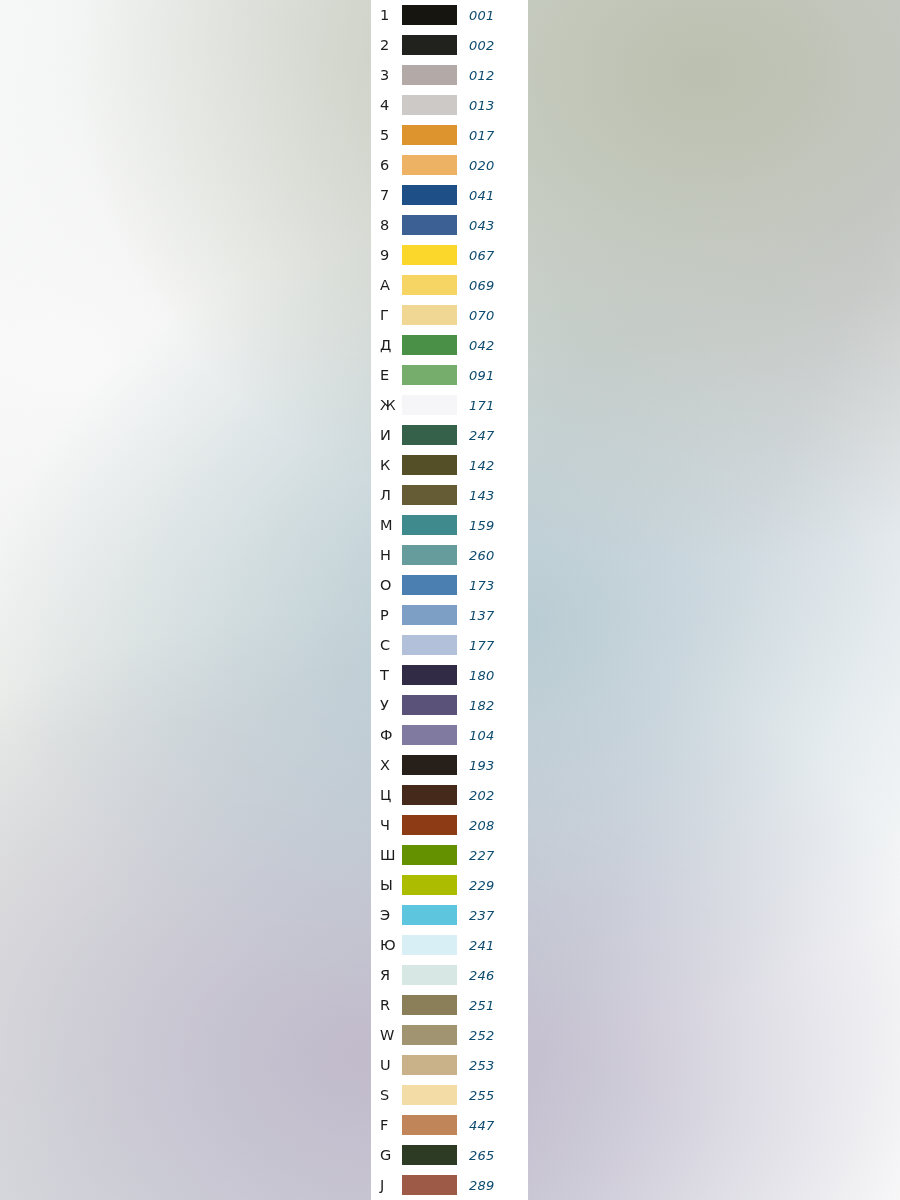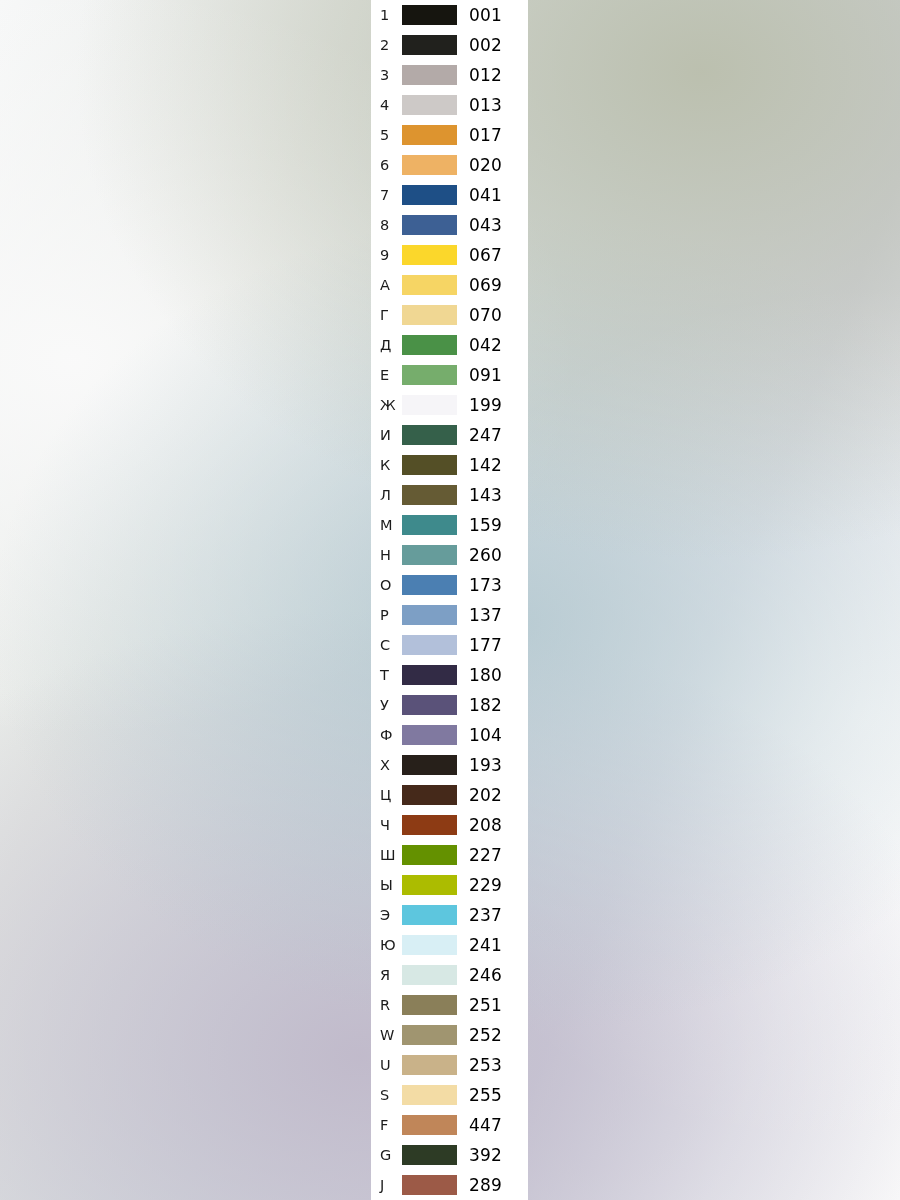--- a/index.html
+++ b/index.html
@@ -58,24 +58,25 @@
   .row-swatch {
     position: absolute;
     left: 31px;
     width: 55px;
     height: 20px;
   }
 
   .row-code {
     position: absolute;
     left: 98px;
-    font-size: 17px;
-    color: #000000;
+    font-size: 13px;
+    color: #0c4a6e;
     line-height: 1;
     letter-spacing: 0.2px;
+    font-style: italic;
   }
 </style>
 </head>
 <body>
 
 <div id="backdrop"></div>
 
 <div id="legend-panel">
   <div id="legend-rows">
       <div class="legend-row">
@@ -139,21 +140,21 @@
         <span class="row-code">042</span>
       </div>
       <div class="legend-row">
         <span class="row-key">Е</span>
         <span class="row-swatch" style="background: rgb(118, 173, 108);"></span>
         <span class="row-code">091</span>
       </div>
       <div class="legend-row">
         <span class="row-key">Ж</span>
         <span class="row-swatch" style="background: rgb(246, 245, 248);"></span>
-        <span class="row-code">199</span>
+        <span class="row-code">171</span>
       </div>
       <div class="legend-row">
         <span class="row-key">И</span>
         <span class="row-swatch" style="background: rgb(53, 96, 74);"></span>
         <span class="row-code">247</span>
       </div>
       <div class="legend-row">
         <span class="row-key">К</span>
         <span class="row-swatch" style="background: rgb(84, 79, 38);"></span>
         <span class="row-code">142</span>
@@ -264,21 +265,21 @@
         <span class="row-code">255</span>
       </div>
       <div class="legend-row">
         <span class="row-key">F</span>
         <span class="row-swatch" style="background: rgb(192, 134, 89);"></span>
         <span class="row-code">447</span>
       </div>
       <div class="legend-row">
         <span class="row-key">G</span>
         <span class="row-swatch" style="background: rgb(45, 59, 37);"></span>
-        <span class="row-code">392</span>
+        <span class="row-code">265</span>
       </div>
       <div class="legend-row">
         <span class="row-key">J</span>
         <span class="row-swatch" style="background: rgb(156, 90, 71);"></span>
         <span class="row-code">289</span>
       </div>
     </div>
 </div>
 
 </body></html>

